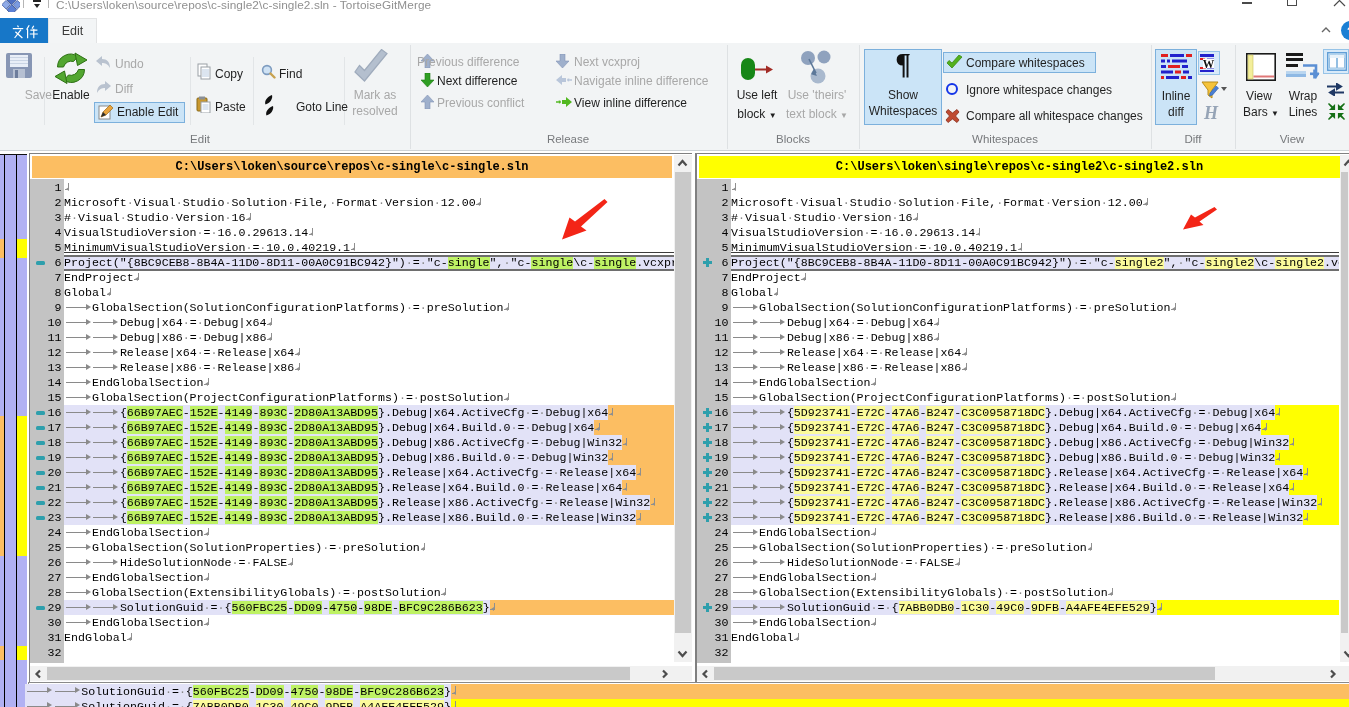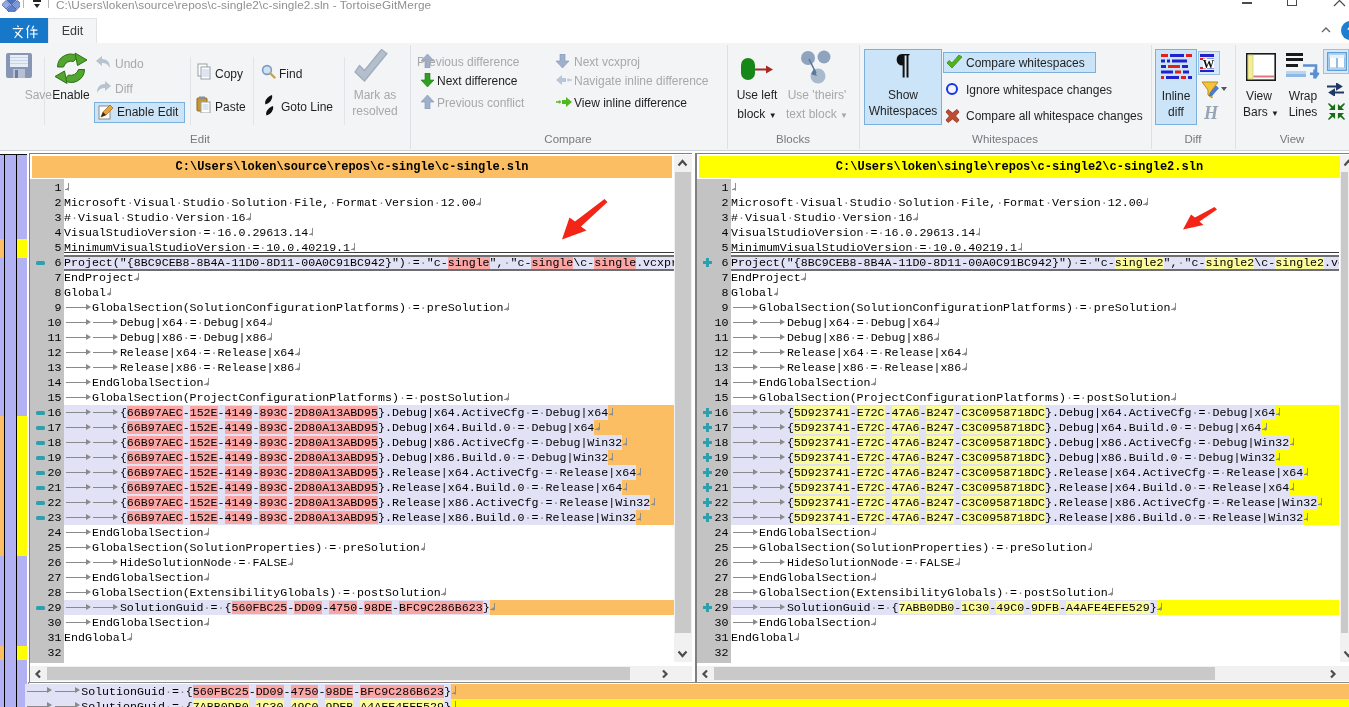--- a/index.html
+++ b/index.html
@@ -31,21 +31,21 @@
 .gutbg{position:absolute;background:#c3c3c3}
 
 .row{position:absolute;height:15px;display:flex;font-family:"Liberation Mono",monospace;font-size:11.64px;line-height:15px;white-space:pre}
 .row .gu{width:34px;flex:none;position:relative}
 .row .gu b{position:absolute;right:2.5px;top:0;font-weight:normal;color:#000}
 .row .tx{flex:1;overflow:hidden;color:#000;position:relative}
 .mod{background:#e2e2f7}
 .fo{background:#fcbe62}
 .fy{background:#ffff00}
 .fo .mm2,.fy .mm2{background:#e2e2f7;display:inline-block}
-.hr{background:#fca5a5}
+.hr{background:#bef264}
 .hy{background:#fbfb9b}
 .w{color:#8a8a8a}
 .f6{}
 .mm{position:absolute;left:6px;top:6px;width:9px;height:3.5px;background:#2e9fac;border-radius:1.5px}
 .mp{position:absolute;left:6px;top:3px;width:9px;height:9px}
 .mp:before{content:"";position:absolute;left:0;top:3px;width:9px;height:3px;background:#2e9fac}
 .mp:after{content:"";position:absolute;left:3px;top:0;width:3px;height:9px;background:#2e9fac}
 .e{display:inline-block;width:6.985px;height:15px;position:relative;vertical-align:top}
 .e:before{content:"";position:absolute;right:1.8px;top:2.5px;width:3.5px;height:6.5px;border-right:1px solid #8f8f8f;border-bottom:1px solid #8f8f8f}
 .e:after{content:"";position:absolute;left:-0.5px;top:7px;width:0;height:0;border:2.2px solid transparent;border-right:3px solid #8f8f8f}
@@ -105,21 +105,21 @@
 <i class="gsep" style="left:410px"></i>
 <i class="gsep" style="left:727px"></i>
 <i class="gsep" style="left:859px"></i>
 <i class="gsep" style="left:1151px"></i>
 <i class="gsep" style="left:1235px"></i>
 <i class="isep" style="left:44px"></i>
 <i class="isep" style="left:190px"></i>
 <i class="isep" style="left:253px"></i>
 <i class="isep" style="left:344px"></i>
 <div class="glabel" style="left:200px;width:100px;margin-left:-50px">Edit</div>
-<div class="glabel" style="left:568px;width:100px;margin-left:-50px">Compare</div>
+<div class="glabel" style="left:568px;width:100px;margin-left:-50px">Release</div>
 <div class="glabel" style="left:793px;width:100px;margin-left:-50px">Blocks</div>
 <div class="glabel" style="left:1005px;width:100px;margin-left:-50px">Whitespaces</div>
 <div class="glabel" style="left:1193px;width:100px;margin-left:-50px">Diff</div>
 <div class="glabel" style="left:1292px;width:100px;margin-left:-50px">View</div>
 <svg class="abs" style="left:5px;top:9px" width="28" height="28" viewBox="0 0 28 28">
 <rect x="1" y="1" width="26" height="25" rx="2" fill="#8796b4"></rect>
 <rect x="5" y="3" width="18" height="12" fill="#e8eef7"></rect>
 <rect x="5" y="5" width="18" height="1" fill="#c9d4e4"></rect>
         <rect x="5" y="8" width="18" height="1" fill="#c9d4e4"></rect>
         <rect x="5" y="11" width="18" height="1" fill="#c9d4e4"></rect>
@@ -166,21 +166,21 @@
 <div class="rtxt" style="left:215px;top:57px">Paste</div>
 <svg class="abs" style="left:261px;top:21px" width="15" height="15" viewBox="0 0 15 15">
 <circle cx="6" cy="6" r="4.4" fill="#cfe2f4" stroke="#7e9cc0" stroke-width="1.6"></circle>
 <path d="M9.5 9.5 L13.5 13.5" stroke="#c8a250" stroke-width="2.4" stroke-linecap="round"></path>
 </svg>
 <div class="rtxt" style="left:279px;top:24px">Find</div>
 <svg class="abs" style="left:262px;top:52px" width="14" height="21" viewBox="0 0 14 21">
 <path d="M10 0 C5 2 2 6 3.5 9.5 C8 8 11 4 10 0 Z" fill="#111"></path>
 <path d="M11 11 C6 13 3 17 4.5 20.5 C9 19 12 15 11 11 Z" fill="#111"></path>
 </svg>
-<div class="rtxt" style="left:281px;top:57px">Goto Line</div>
+<div class="rtxt" style="left:296px;top:57px">Goto Line</div>
 <svg class="abs" style="left:352px;top:6px" width="38" height="40" viewBox="0 0 38 40">
 <path d="M3 23 L12.5 32 L35 4.5 L29.5 0.5 L12.5 21.5 L7.5 16.5 Z" fill="#b4bfce" stroke="#9fabbc" stroke-width="1.2"></path>
 </svg>
 <div class="rtxt gray" style="left:340px;top:45px;width:70px;text-align:center">Mark as</div>
 <div class="rtxt gray" style="left:340px;top:60.5px;width:70px;text-align:center">resolved</div>
 <svg class="abs" style="left:421px;top:11px" width="13" height="14" viewBox="0 0 13 14">
         <path d="M6.5 0 L13 7 L9 7 L9 14 L4 14 L4 7 L0 7 Z" fill="#9fb0cc" stroke="#8496b6" stroke-width="0.6"></path>
       </svg>
 <div class="rtxt gray" style="left:417px;top:12px">Previous difference</div>
 <svg class="abs" style="left:421px;top:30px" width="13" height="14" viewBox="0 0 13 14">

